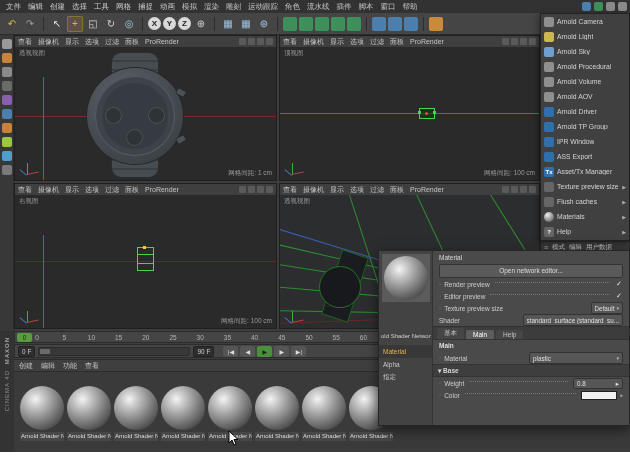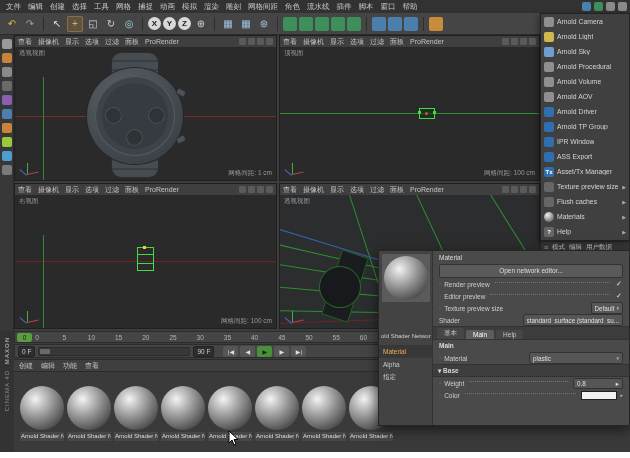--- a/index.html
+++ b/index.html
@@ -140,21 +140,21 @@
         <div class="mitem">编辑</div>
         <div class="mitem">创建</div>
         <div class="mitem">选择</div>
         <div class="mitem">工具</div>
         <div class="mitem">网格</div>
         <div class="mitem">捕捉</div>
         <div class="mitem">动画</div>
         <div class="mitem">模拟</div>
         <div class="mitem">渲染</div>
         <div class="mitem">雕刻</div>
-        <div class="mitem">网格间距</div>
+        <div class="mitem">运动跟踪</div>
         <div class="mitem">角色</div>
         <div class="mitem">流水线</div>
         <div class="mitem">插件</div>
         <div class="mitem">脚本</div>
         <div class="mitem">窗口</div>
         <div class="mitem">帮助</div>
       </div>
     <div id="titlebar-icons">
         <div class="tico" style="background: rgb(74, 127, 174);"></div>
         <div class="tico" style="background: rgb(63, 143, 90);"></div>

